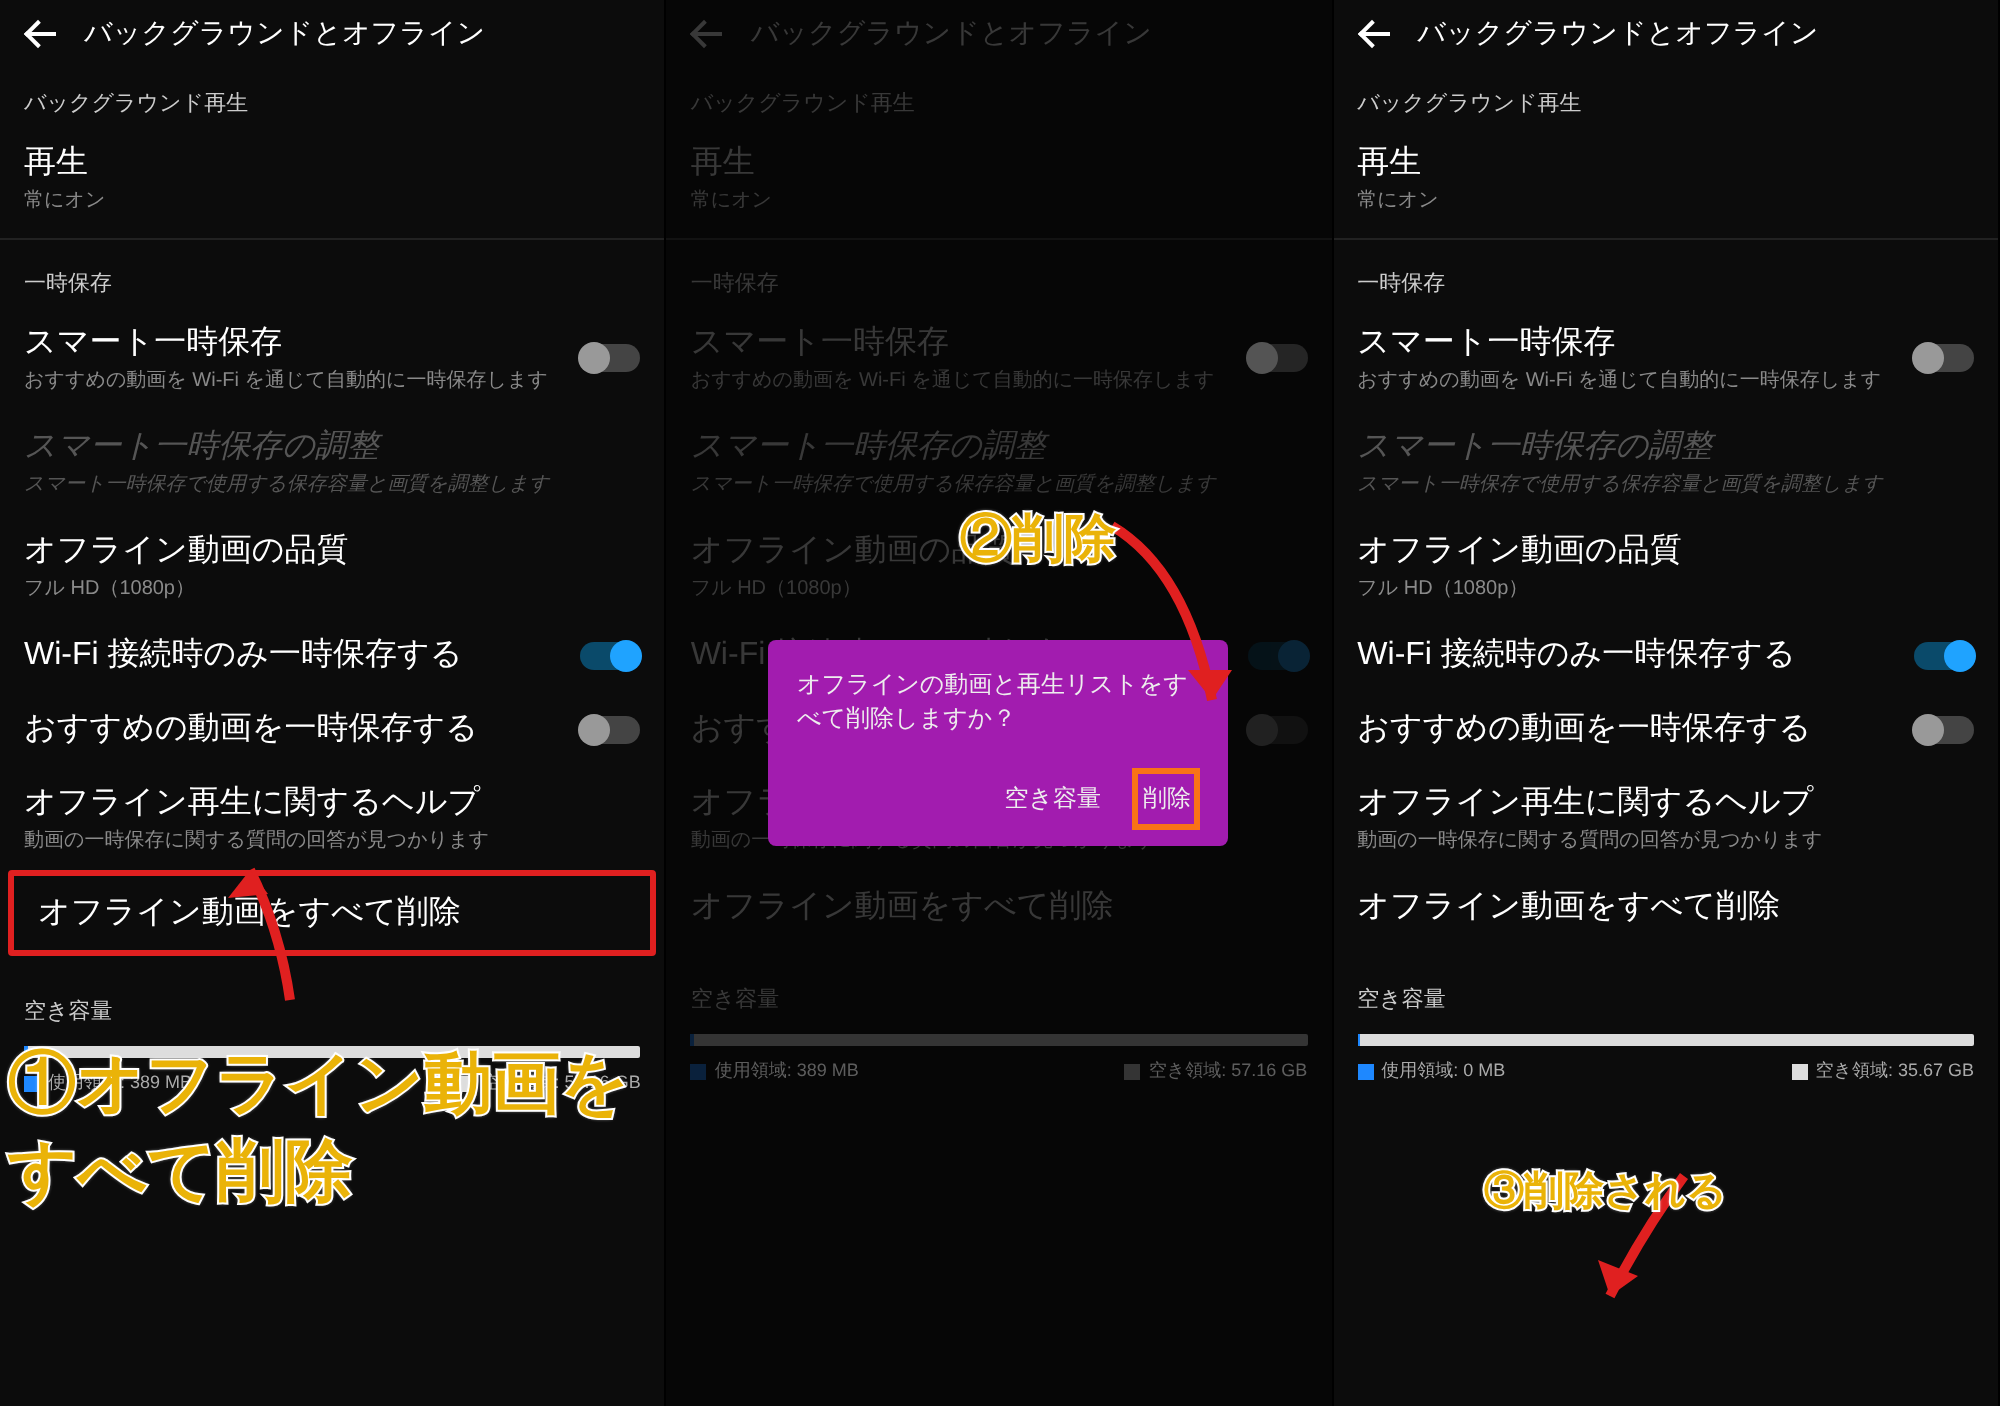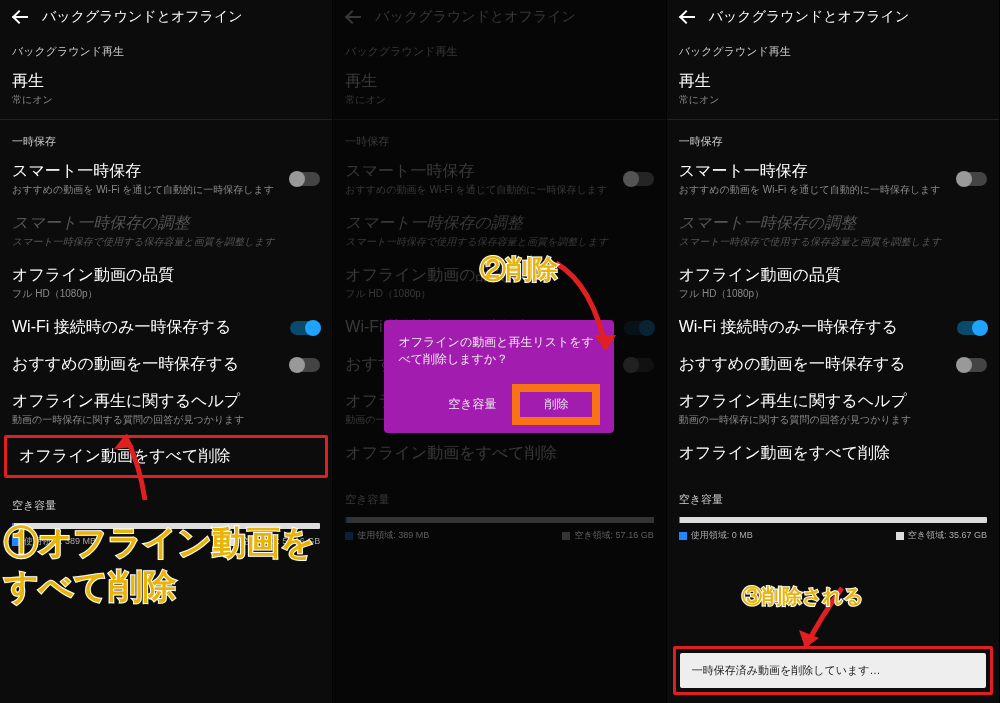--- a/index.html
+++ b/index.html
@@ -170,22 +170,22 @@
     gap: 10px;
     margin-top: 16px;
     align-items: center;
   }
   .dialog-btn {
     font-size: 12px;
     color: #eee;
     padding: 4px 6px;
   }
   .dialog-btn.hl {
-    border: 8px solid #f97316;
-    padding: 4px 24px;
+    border: 3px solid #f97316;
+    padding: 4px 2px;
   }
   .dimmed .header-title,
   .dimmed .section-label,
   .dimmed .row-title,
   .dimmed .row-sub,
   .dimmed .back-arrow::before,
   .dimmed .back-arrow::after {
     color: #666 !important;
     border-color: #666 !important;
     background-color: initial;
@@ -471,25 +471,20 @@
     <div class="legend-item">
       <div class="legend-swatch" style="background:#1e88ff;"></div>
       <span>使用領域: 0 MB</span>
     </div>
     <div class="legend-item">
       <div class="legend-swatch" style="background:#ddd;"></div>
       <span>空き領域: 35.67 GB</span>
     </div>
   </div>
 
-  <div class="toast-wrap">
-    <div class="toast" style="position:static; border:none;">
-      <span>一時保存済み動画を削除しています…</span>
-    </div>
-  </div>
 
   <svg class="arrow" style="left:120px; top:580px;" width="70" height="80" viewBox="0 0 70 80">
     <path d="M55 8 Q 35 35 18 68" stroke="#e02020" stroke-width="5" fill="none"></path>
     <polygon points="18,68 12,50 32,58" fill="#e02020"></polygon>
   </svg>
 </div>
 
 <div class="callout c1">①オフライン動画を
 すべて削除</div>
 <div class="callout c2">②削除</div>

